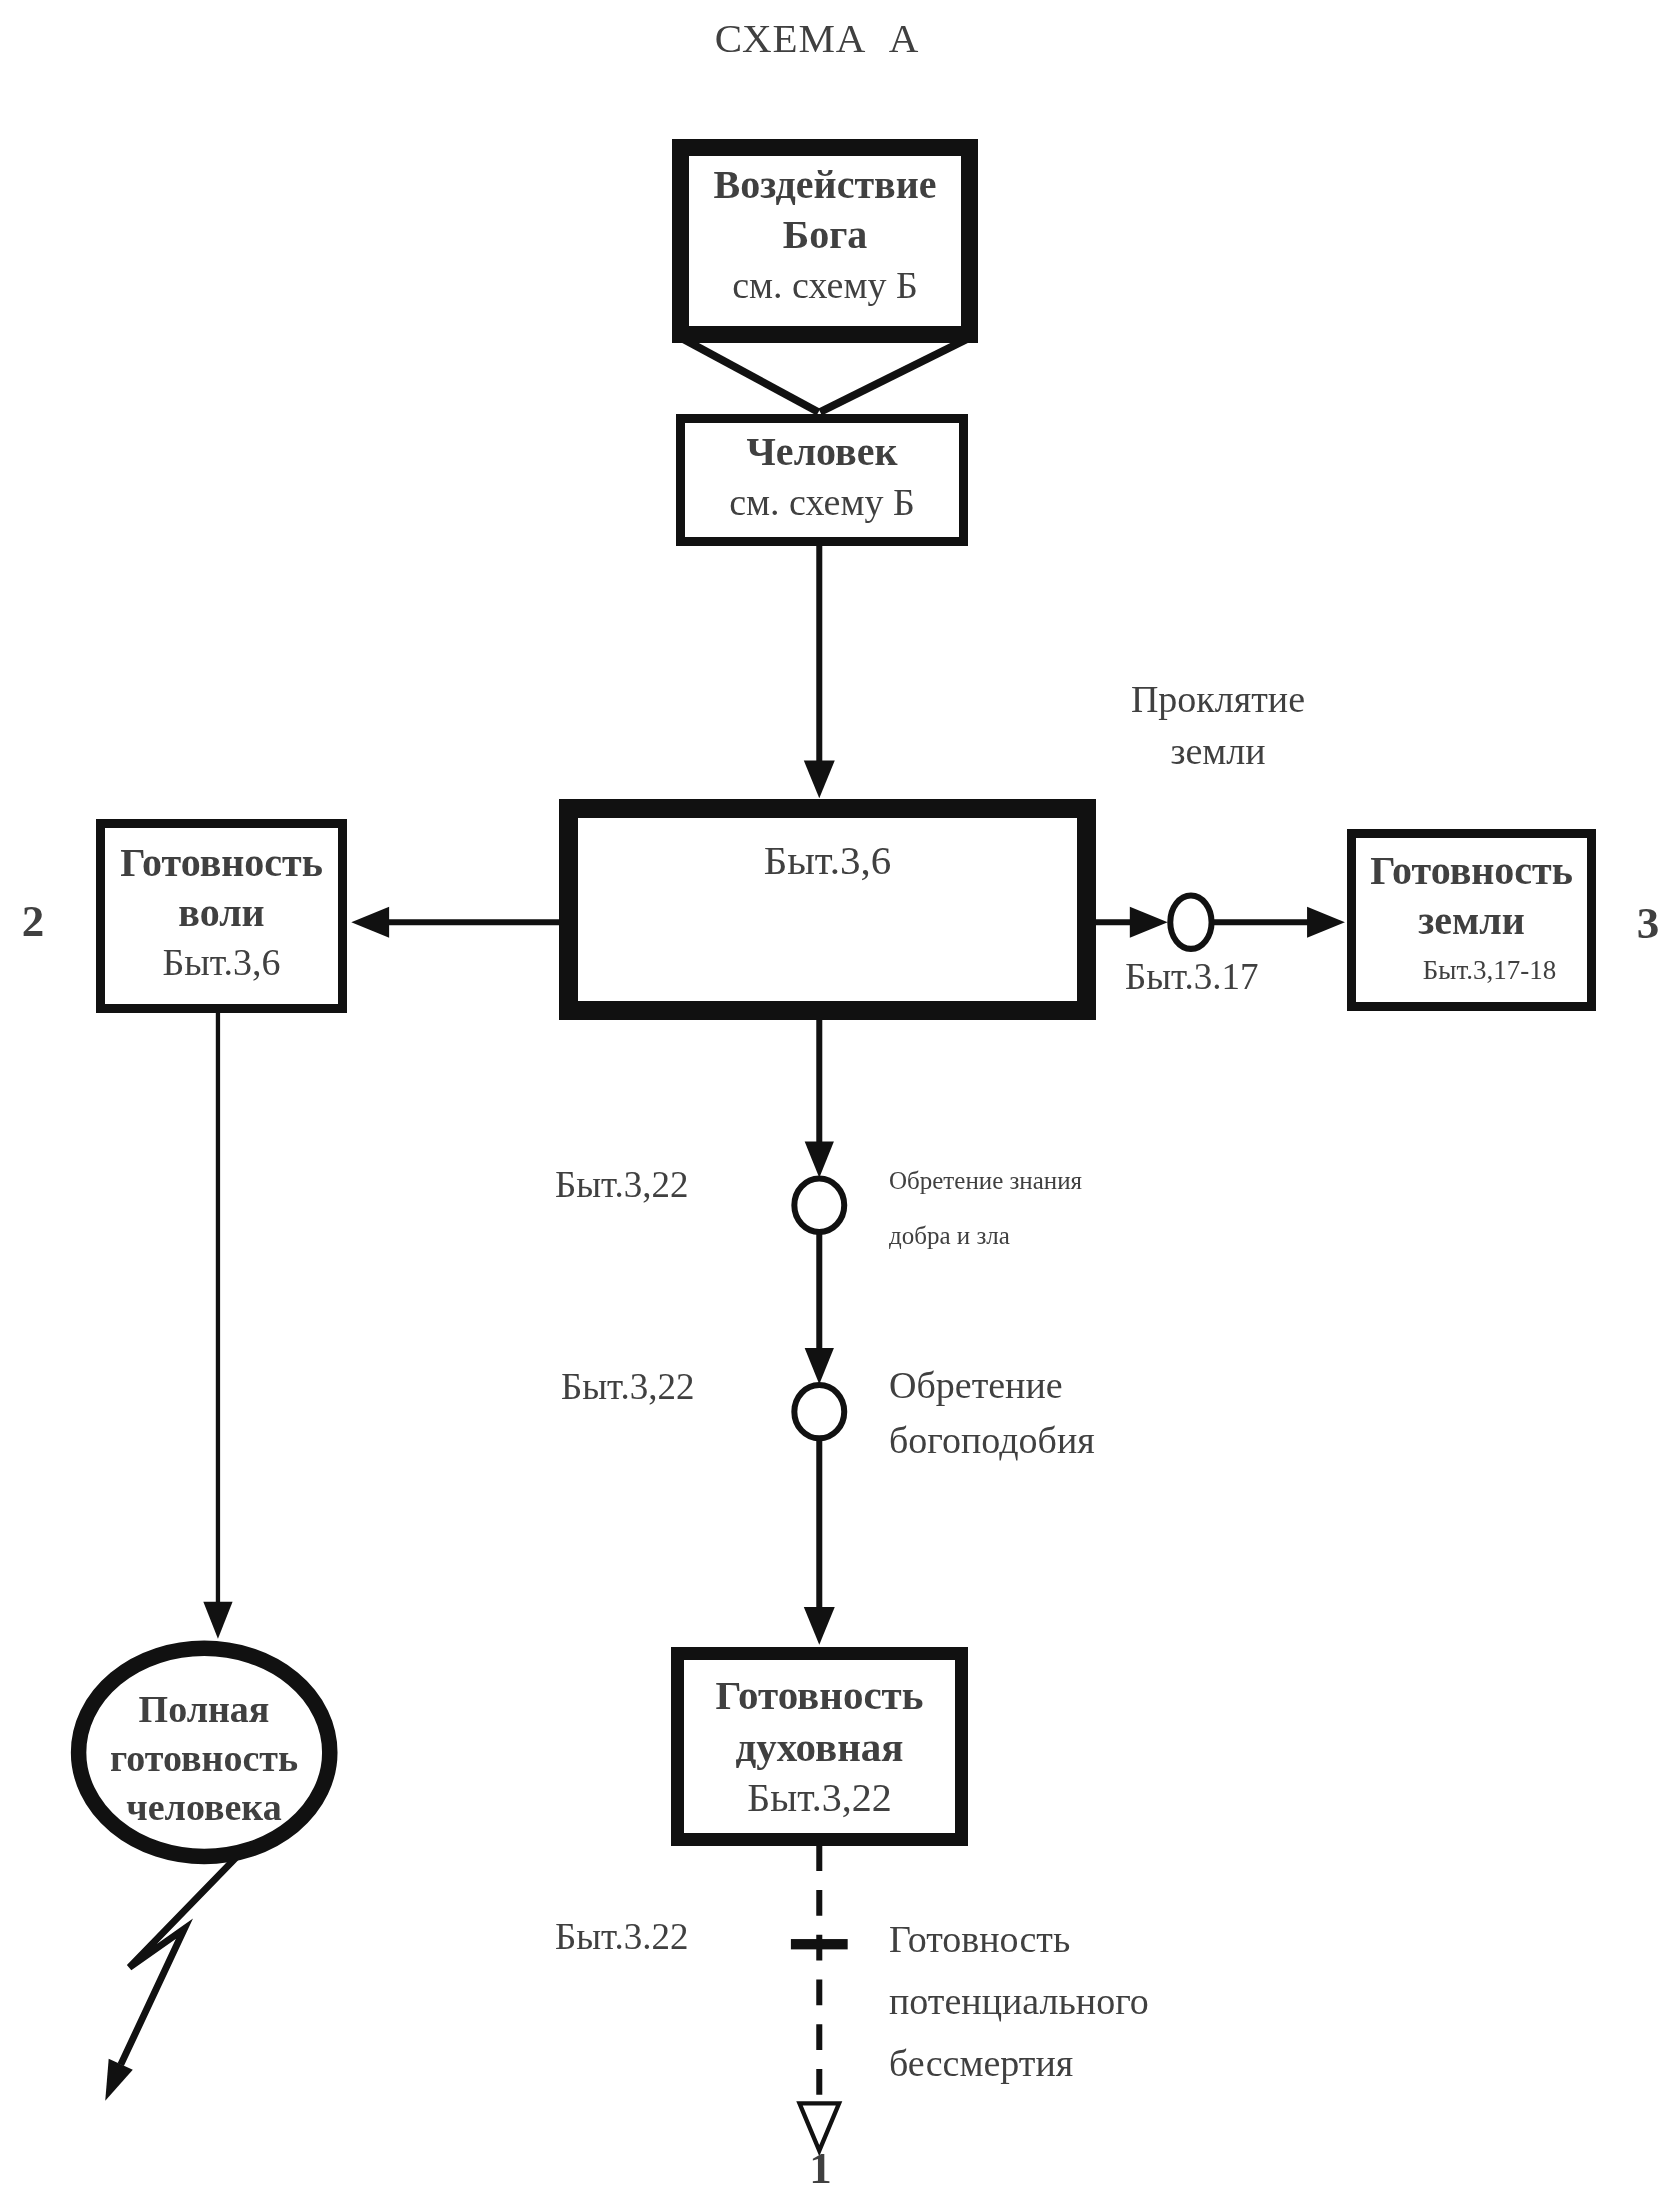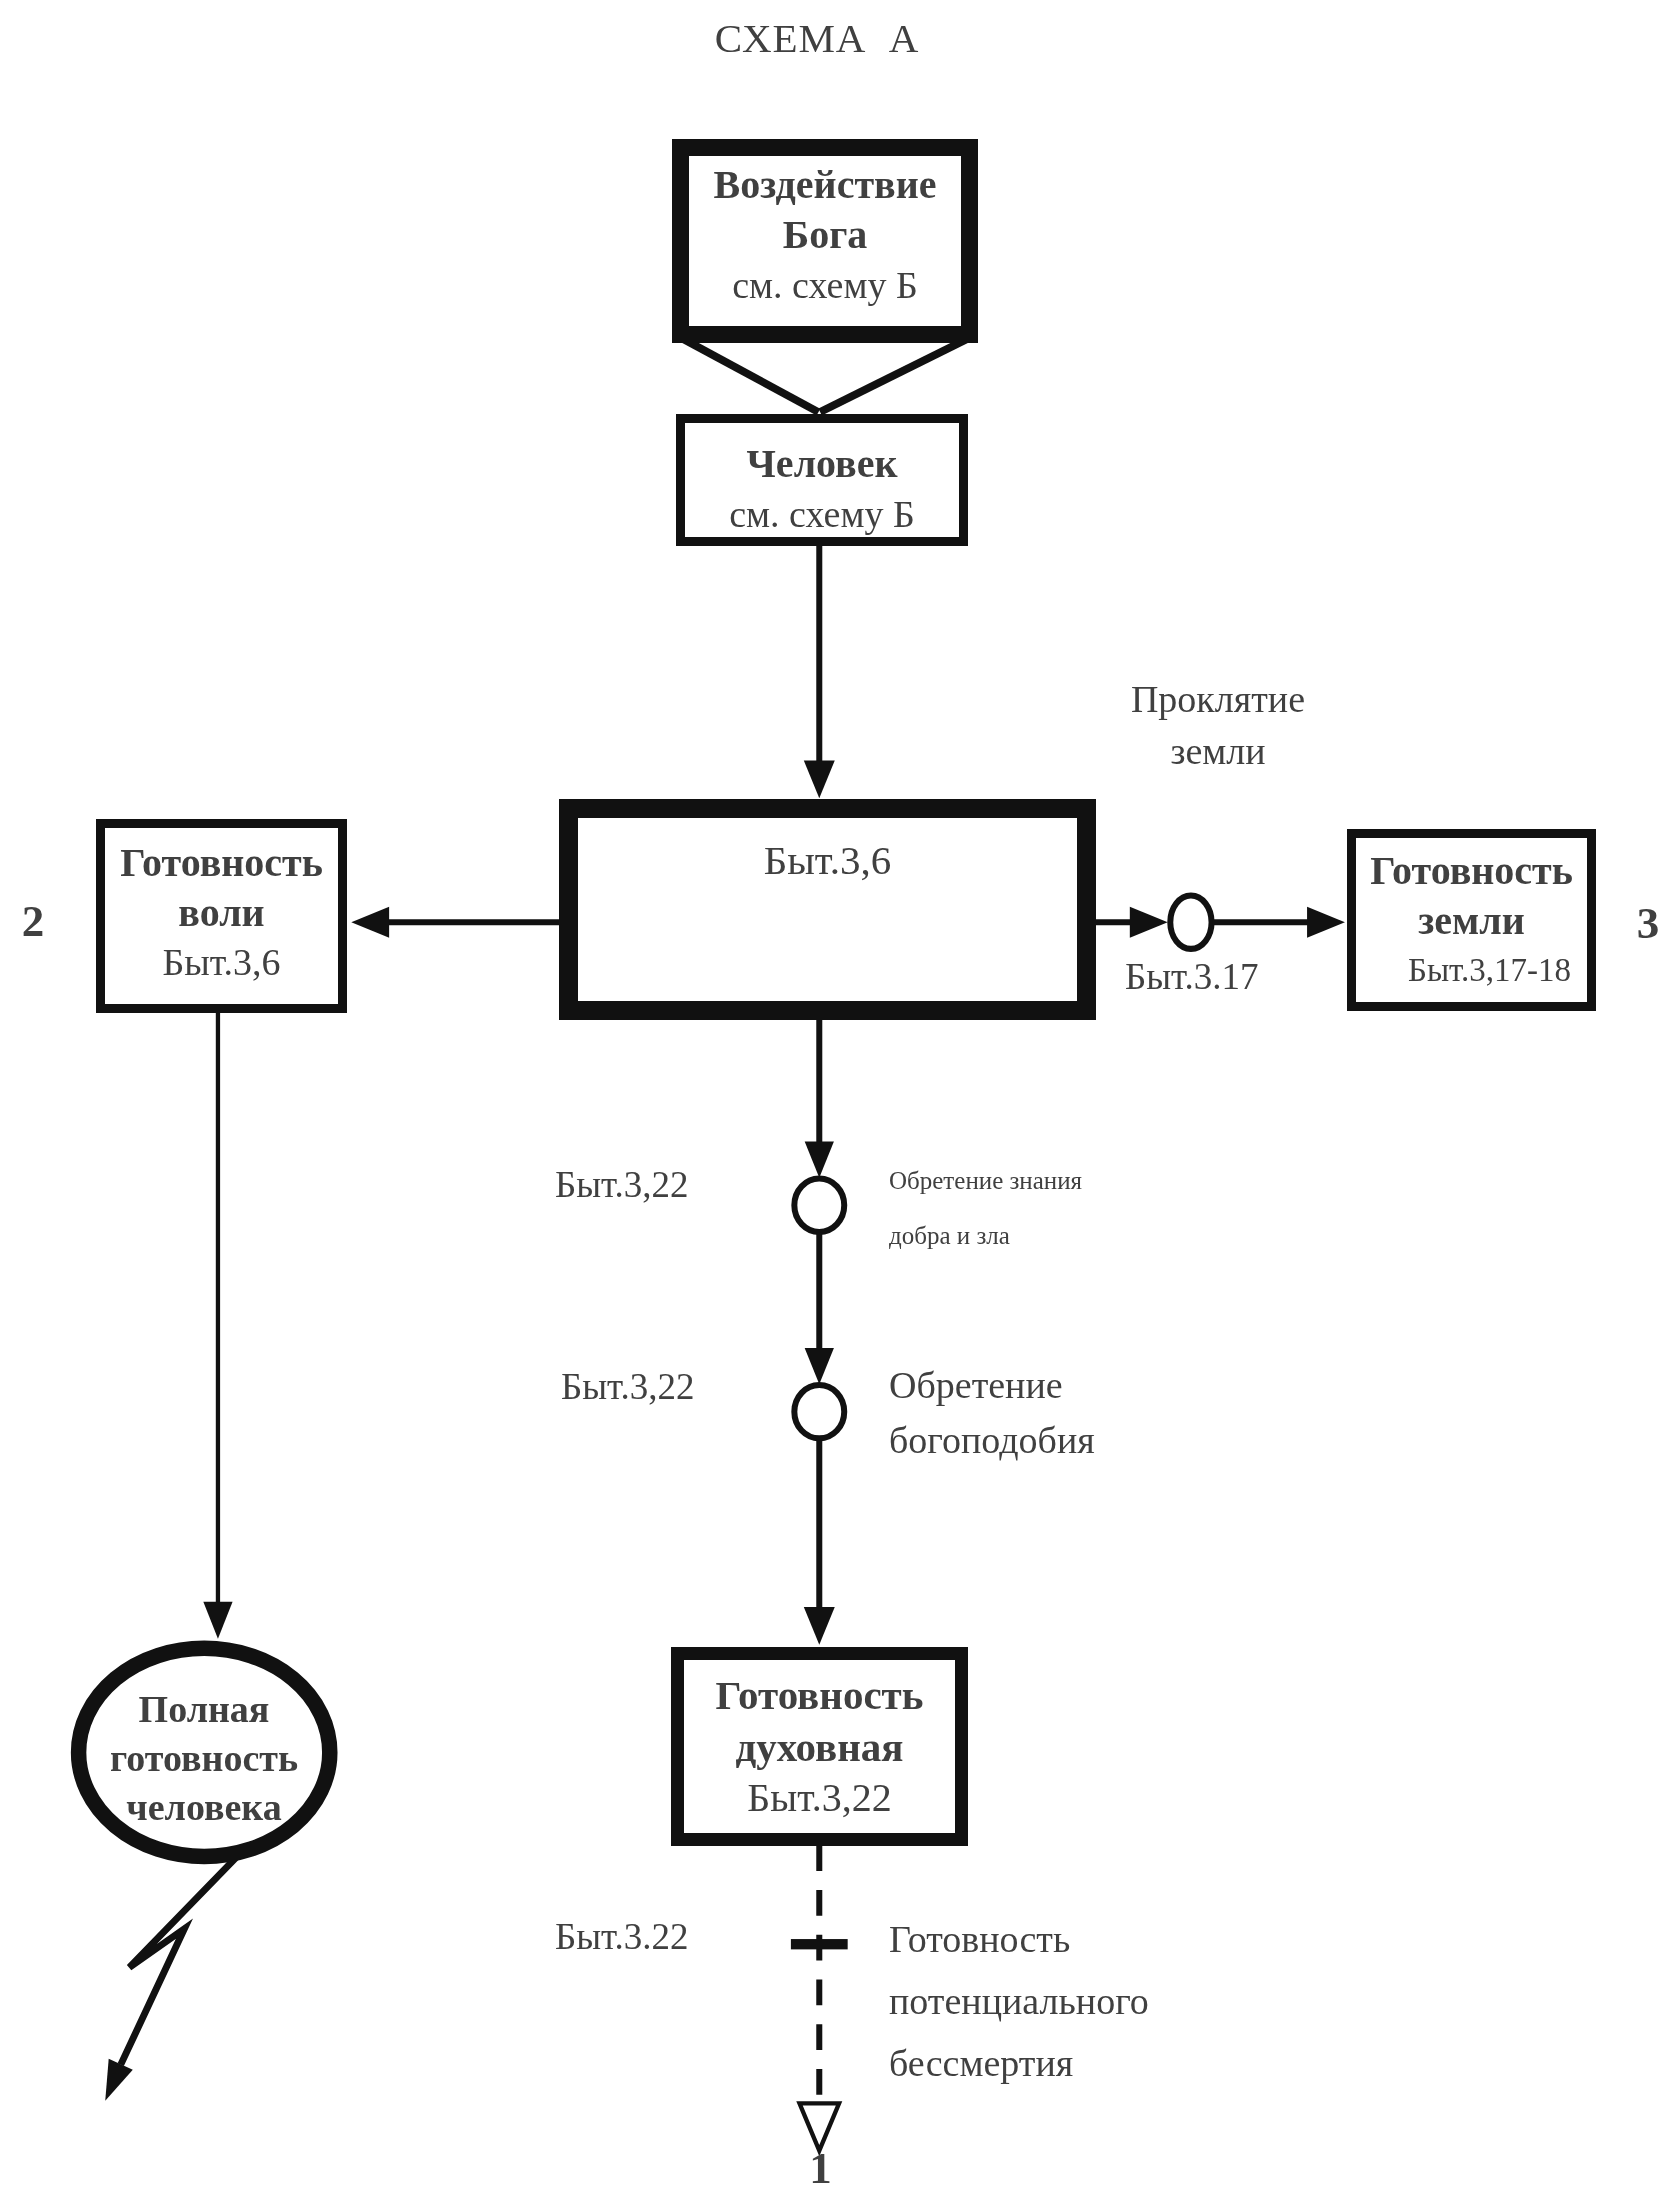--- a/index.html
+++ b/index.html
@@ -13,32 +13,32 @@
     text-align:center;z-index:2;display:block;
   }
   .node .t{font-weight:bold;}
   .lbl{position:absolute;z-index:3;white-space:nowrap;}
   .lbl.center{text-align:center;}
   .marker{font-weight:bold;font-size:45px;text-align:center;}
   
   #box-god{left:672px;top:139px;width:306px;height:204px;border-width:17px;padding-top:4.3px;}
   #box-god .t{font-size:40px;line-height:50px;}
   #box-god .r{font-size:38px;line-height:50px;}
-  #box-human{left:676px;top:414px;width:292px;height:132px;border-width:9.5px;padding-top:14px;}
+  #box-human{left:676px;top:414px;width:292px;height:132px;border-width:9.5px;padding-top:2px;}
   #box-human .t{font-size:40px;line-height:53px;}
   #box-human .r{font-size:38px;line-height:48px;}
   #box-primary{left:559px;top:799px;width:537px;height:221px;border-width:19px;padding-top:15.5px;}
   #box-primary .t{font-size:50px;line-height:60px;}
   #box-primary .r{font-size:41px;line-height:53px;}
   #box-will{left:96px;top:819px;width:251px;height:194px;border-width:9.5px;padding-top:10.3px;}
   #box-will .t{font-size:40px;line-height:50px;}
   #box-will .r{font-size:38px;line-height:48px;}
   #box-earth{left:1347px;top:829px;width:249px;height:182px;border-width:9.5px;padding-top:7.7px;}
   #box-earth .t{font-size:40px;line-height:50px;}
-  #box-earth .r{font-size:33px;line-height:48px;padding-left:36px;}
+  #box-earth .r{font-size:27px;line-height:48px;padding-left:36px;}
   #box-spiritual{left:671px;top:1647px;width:297px;height:199px;border-width:13.8px;padding-top:8.6px;}
   #box-spiritual .t{font-size:41px;line-height:52px;}
   #box-spiritual .r{font-size:40px;line-height:50px;}
   #ellipse-text{left:79px;top:1685px;width:250px;text-align:center;font-weight:bold;
     font-size:38px;line-height:49px;z-index:3;position:absolute;}
   
   #title{left:602px;top:13.8px;width:430px;font-size:41px;white-space:pre;letter-spacing:0.9px;}
   #curse{left:1106px;top:673px;width:224px;font-size:38px;line-height:52px;white-space:normal;}
   #ref-317{left:1125px;top:955px;font-size:37px;}
   #ref-322a{left:555px;top:1163px;font-size:37px;}

